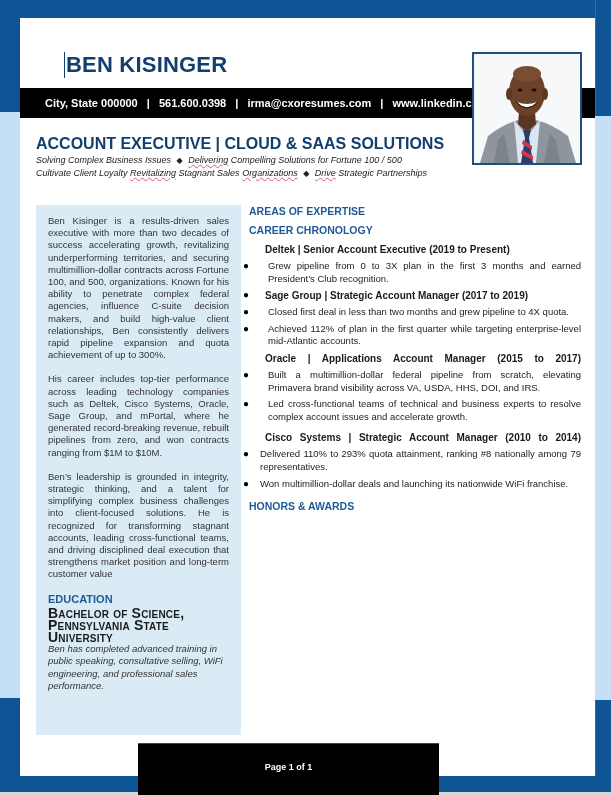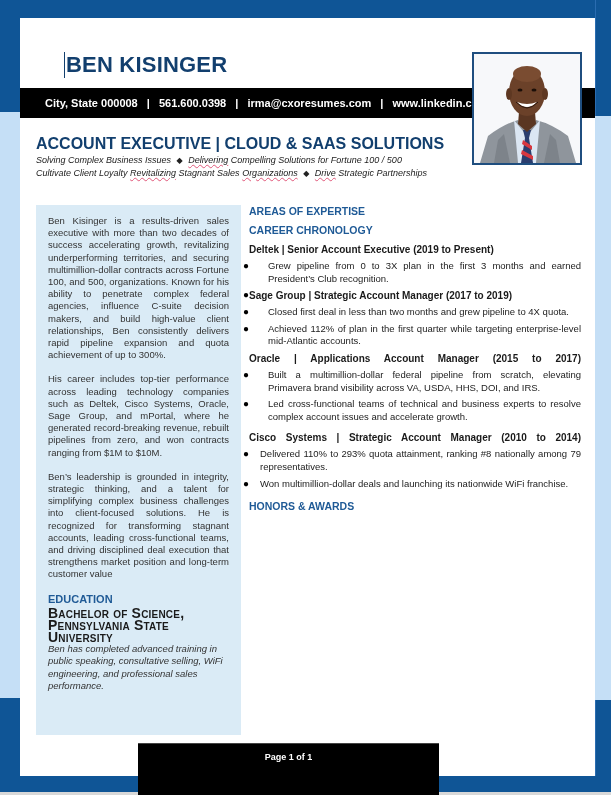--- a/index.html
+++ b/index.html
@@ -34,48 +34,48 @@
   
   .sidebar { position: absolute; left: 16px; top: 187px; width: 205px; height: 530px; background: #daebf6; padding: 10px 12px 0 12px; font-size: 9.5px; line-height: 12.2px; color: #333; }
   .sidebar p { text-align: justify; margin-bottom: 12px; }
   .edu-heading { font-size: 11px; font-weight: bold; color: #1f5a96; margin-top: 4px; margin-bottom: 2px; }
   .edu-degree { font-size: 14px; font-weight: bold; font-variant: small-caps; color: #1a1a1a; line-height: 12px; margin-bottom: 0; letter-spacing: 0.2px; }
   .edu-note { font-style: italic; font-size: 9.5px; line-height: 12.5px; color: #333; text-align: left; }
 
   
   .main { position: absolute; left: 221px; top: 187px; width: 340px; padding-left: 8px; font-size: 9.5px; color: #222; }
   .sec-heading { font-size: 10.5px; font-weight: bold; color: #1f5a96; margin-bottom: 6px; line-height: 13px; }
-  .job-title { font-size: 10px; font-weight: bold; color: #1a1a1a; margin: 4px 0 4px 0; line-height: 13px; }
+  .job-title { font-size: 10px; font-weight: bold; color: #1a1a1a; margin: 4px 0 4px 16px; line-height: 13px; }
   .job-title.just { text-align: justify; text-align-last: justify; }
   .bullets { list-style: none; }
   .bullets li { position: relative; padding-left: 19px; line-height: 12.6px; text-align: justify; margin-bottom: 4px; }
   .bullets li .b { position: absolute; left: -6px; top: 0; font-size: 10px; color: #000; }
   .bullets.tight li { padding-left: 11px; }
   .honors { margin-top: 10px; }
 
   
-  .footer { position: absolute; left: 118px; top: 725px; width: 301px; height: 52px; background: #000000; color: #ffffff; font-size: 9px; font-weight: bold; text-align: center; padding-top: 8px; border-top: 1px solid #444; }
+  .footer { position: absolute; left: 118px; top: 725px; width: 301px; height: 52px; background: #000000; color: #ffffff; font-size: 9px; font-weight: bold; text-align: center; padding-top: 18px; border-top: 1px solid #444; }
 </style>
 </head>
 <body>
 
 <div class="bg-top"></div>
 <div class="bg-left-dark"></div>
 <div class="bg-right-dark"></div>
 <div class="bg-left-bottom"></div>
 <div class="bg-right-bottom"></div>
 <div class="bg-bottom"></div>
 <div class="bg-bottom-line"></div>
 
 <div class="page">
 
   <div class="name">BEN KISINGER</div>
 
   <div class="contact-bar">
-    <span>City, State 000008</span>
+    <span>City, State 000000</span>
     <span class="sep">|</span>
     <span>561.600.0398</span>
     <span class="sep">|</span>
     <span>irma@cxoresumes.com</span>
     <span class="sep">|</span>
     <span>www.linkedin.com</span>
   </div>
 
   <div class="photo" title="Professional headshot of Ben Kisinger">
     <svg width="106" height="109" viewBox="0 0 106 109">

